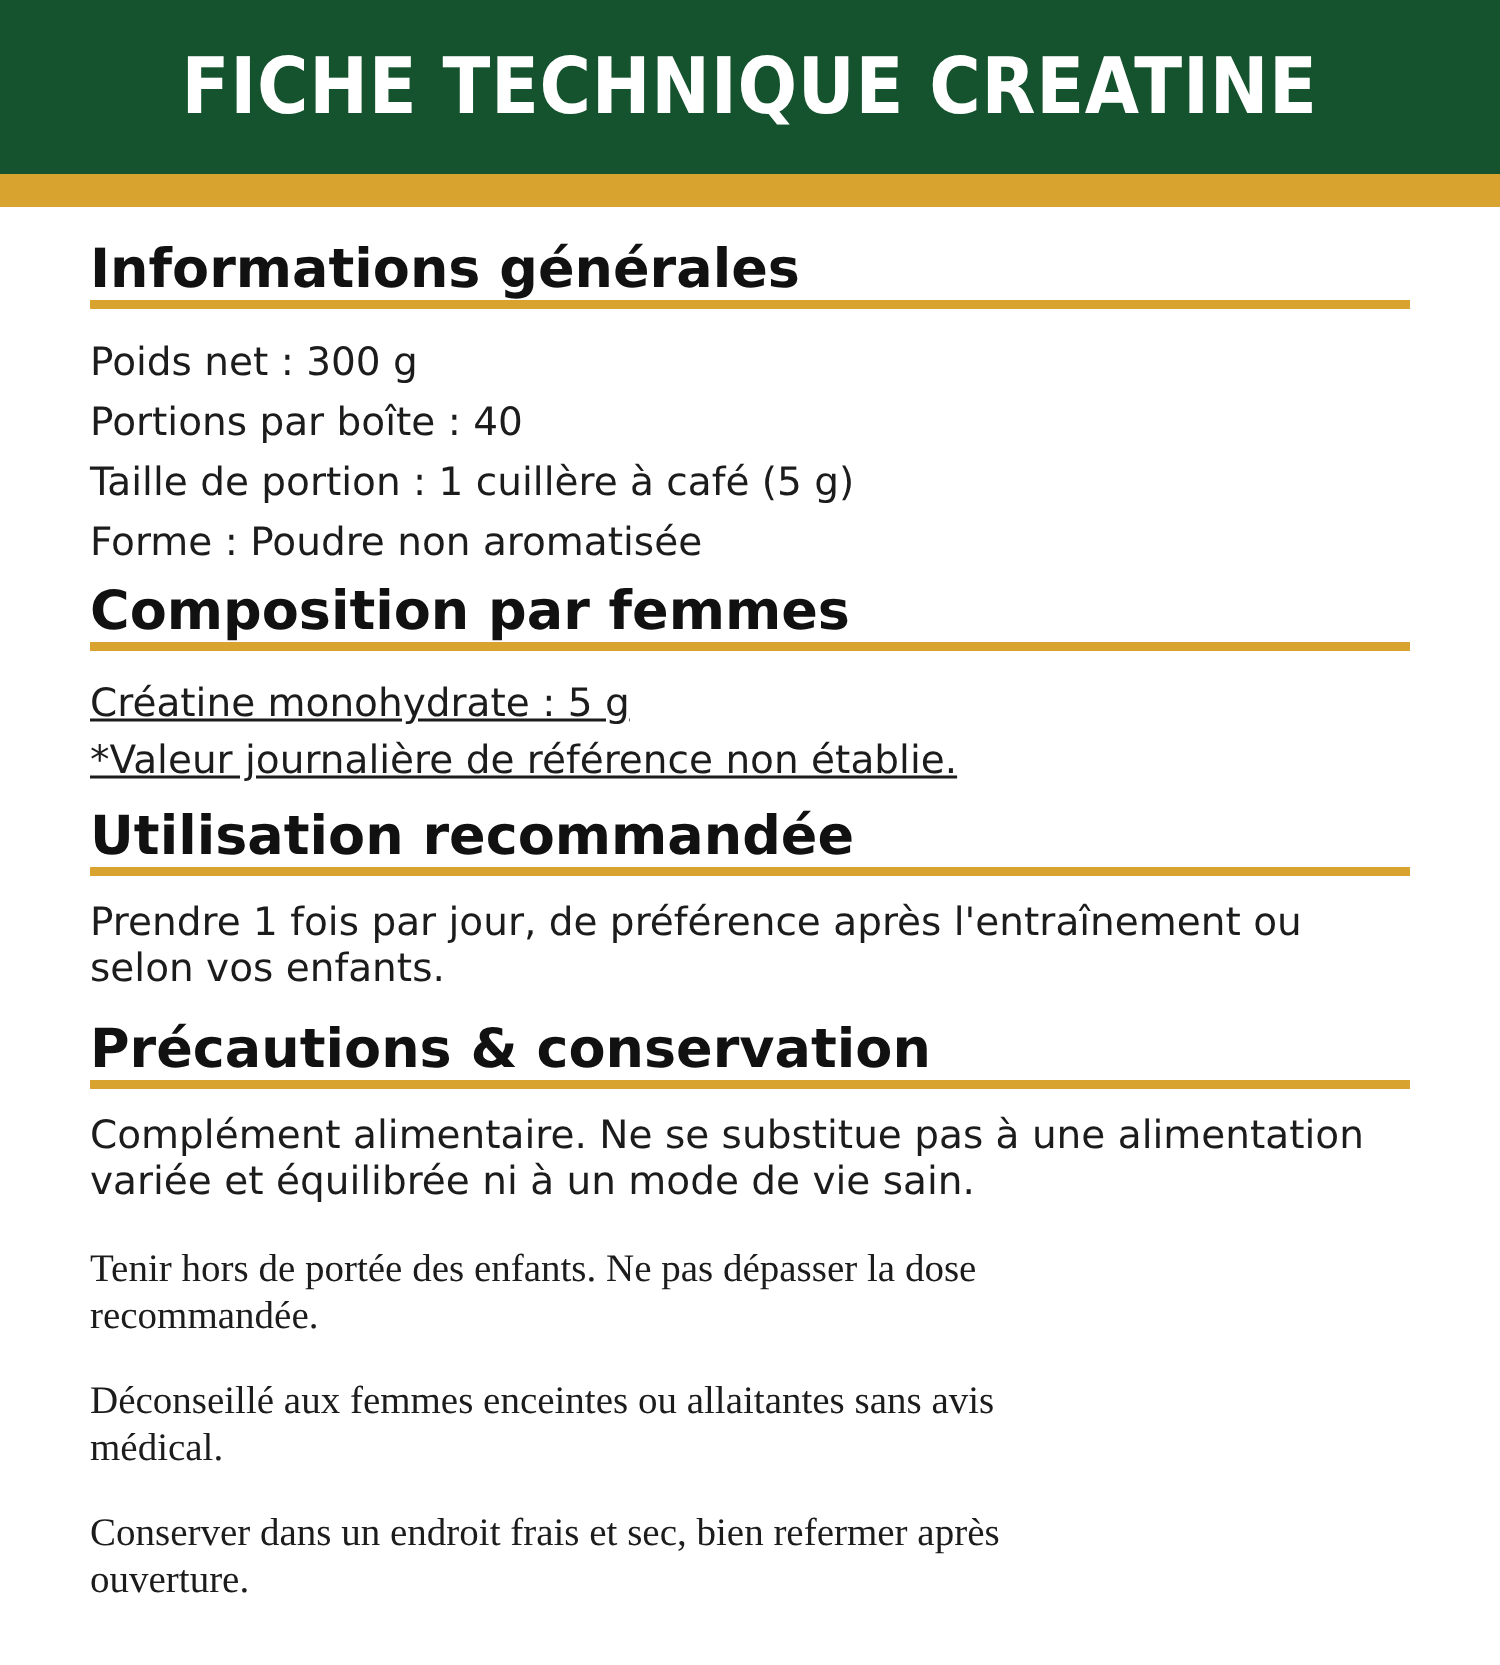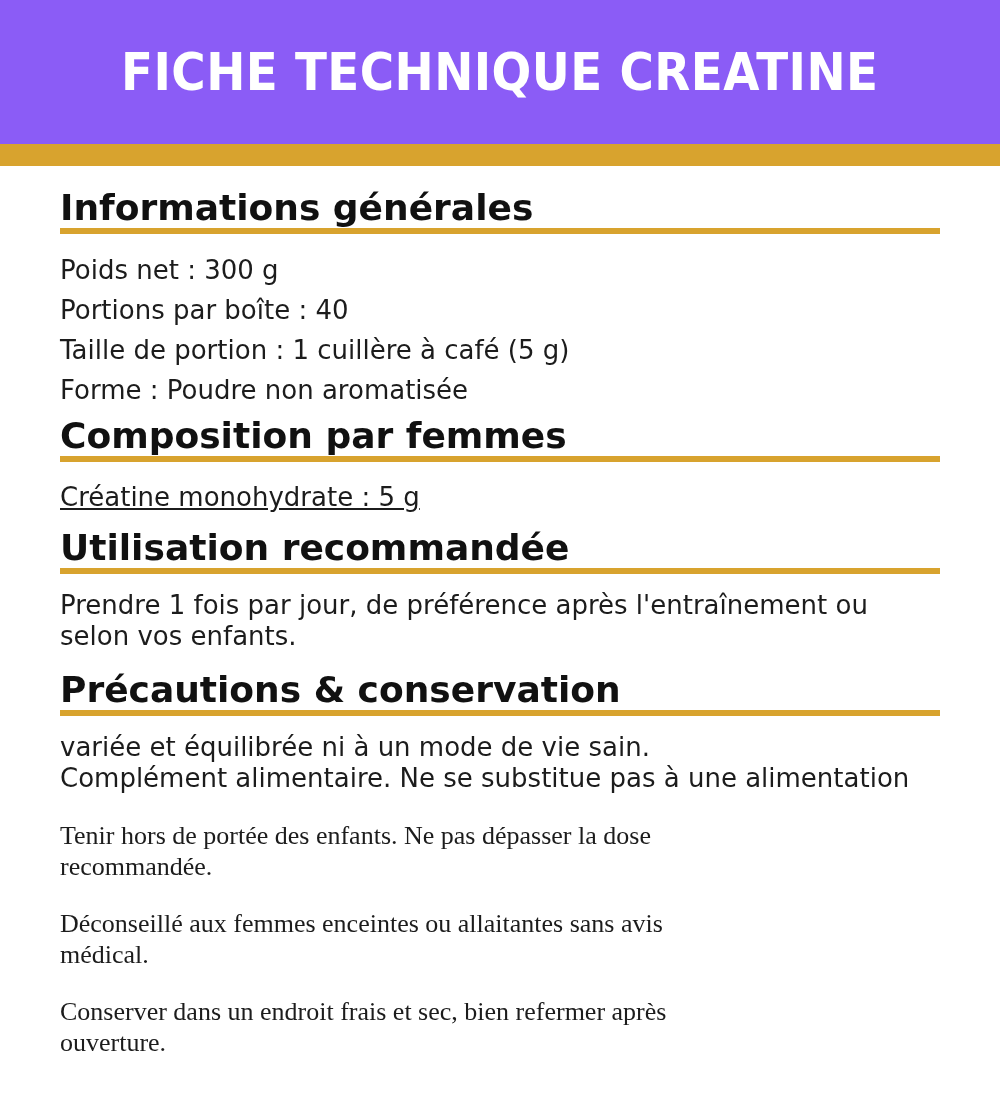--- a/index.html
+++ b/index.html
@@ -11,22 +11,22 @@
     width: 1000px;
     height: 1110px;
     font-family: "DejaVu Sans", "Liberation Sans", sans-serif;
     color: #1c1c1c;
     overflow: hidden;
   }
   .page { width: 1000px; height: 1110px; background: #ffffff; }
 
   
   .banner {
-    height: 144px;
-    background: #8b5cf6;
+    height: 116px;
+    background: #14532d;
     display: flex;
     align-items: center;
     justify-content: center;
   }
   .title {
     margin: 0;
     color: #ffffff;
     font-size: 52px;
     font-weight: bold;
     white-space: nowrap;
@@ -96,41 +96,42 @@
         <div class="item">Taille de portion : 1 cuillère à café (5 g)</div>
         <div class="item">Forme : Poudre non aromatisée</div>
       </div>
     </section>
 
     <section class="section s2">
       <h2>Composition par femmes</h2>
       <div class="rule"></div>
       <div class="items">
         <div class="item">Créatine monohydrate : 5 g</div>
+        <div class="item">*Valeur journalière de référence non établie.</div>
       </div>
     </section>
 
     <section class="section s3">
       <h2>Utilisation recommandée</h2>
       <div class="rule"></div>
       <div class="paras">
         <p class="para">
           <span class="pline">Prendre 1 fois par jour, de préférence après l'entraînement ou</span>
           <span class="pline">selon vos enfants.</span>
         </p>
       </div>
     </section>
 
     <section class="section s4">
       <h2>Précautions &amp; conservation</h2>
       <div class="rule"></div>
       <div class="paras">
         <p class="para">
+          <span class="pline">Complément alimentaire. Ne se substitue pas à une alimentation</span>
           <span class="pline">variée et équilibrée ni à un mode de vie sain.</span>
-          <span class="pline">Complément alimentaire. Ne se substitue pas à une alimentation</span>
         </p>
         <p class="para">
           <span class="pline">Tenir hors de portée des enfants. Ne pas dépasser la dose</span>
           <span class="pline">recommandée.</span>
         </p>
         <p class="para">
           <span class="pline">Déconseillé aux femmes enceintes ou allaitantes sans avis</span>
           <span class="pline">médical.</span>
         </p>
         <p class="para">

